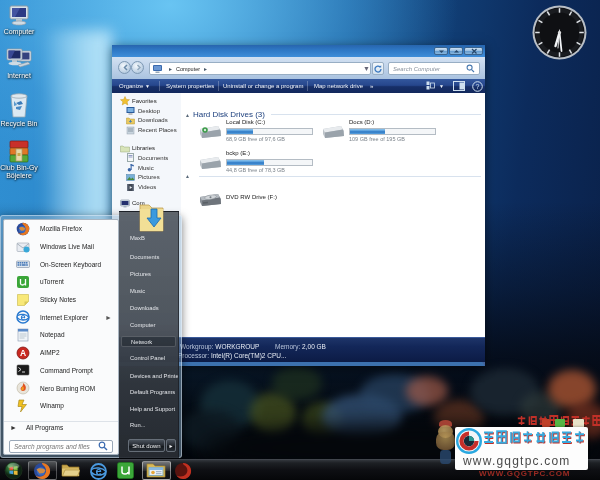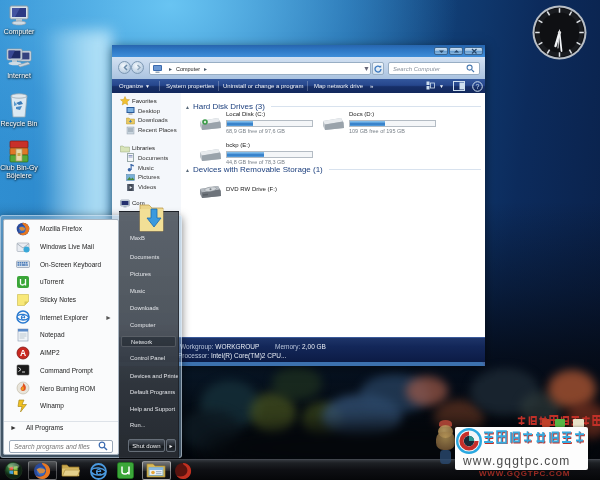--- a/index.html
+++ b/index.html
@@ -36,21 +36,21 @@
 #toolbar{position:absolute;left:-3px;top:34px;width:373px;height:14px;
  background:linear-gradient(180deg,#33579d 0,#26468c 45%,#172f68 55%,#12285c 100%);
  color:#f0f4fa;font-size:6px;white-space:nowrap;}
 .titem{position:absolute;top:3.5px;}
 .tsep{position:absolute;top:2px;width:1px;height:10px;background:rgba(255,255,255,.25);}
 #winbody{position:absolute;left:-3px;top:48px;width:373px;height:244px;background:#fff;}
 #sidebar{position:absolute;left:0;top:0;width:69px;height:244px;background:#f4f7fb;font-size:6px;color:#222;}
 .sgroup{display:flex;align-items:center;height:9.8px;margin:0 0 0 8px;white-space:nowrap;}
 .sitem{display:flex;align-items:center;height:9.8px;margin-left:14px;white-space:nowrap;color:#333;}
 .sic{display:inline-flex;width:11px;margin-right:1px;flex-shrink:0;}
-#content{position:absolute;left:69px;top:4px;width:304px;height:244px;background:#fff;font-size:6px;}
+#content{position:absolute;left:69px;top:12px;width:304px;height:244px;background:#fff;font-size:6px;}
 .ghead{display:flex;align-items:center;white-space:nowrap;}
 .garr{font-size:5px;color:#5a6a7a;margin:0 3px 0 4px;}
 .gtext{color:#1c3f7d;font-size:8px;}
 .gline{flex:1;height:1px;background:#d8e2ee;margin:0 4px 0 6px;}
 .drive{position:absolute;display:flex;}
 .dico{flex-shrink:0;margin-top:4px;}
 .dinfo{margin-left:3px;}
 .dname{color:#1a1a1a;font-size:6px;height:8px;}
 .dbar{width:87px;height:6.5px;border:1px solid #b4bcc4;background:#f4f6f8;margin:1px 0;}
 .dfill{height:100%;background:linear-gradient(180deg,#8ec5ed 0,#4a94d8 45%,#2a74c0 55%,#5aa2e0 100%);}
@@ -370,21 +370,20 @@
         <div class="dinfo">
           <div class="dname">bckp (E:)</div>
           <div class="dbar">
               <div class="dfill" style="width:43%;"></div>
             </div>
           <div class="dfree">44,8 GB free of 78,3 GB</div>
         </div>
       </div>
       <div class="ghead" style="position:absolute;left:0;top:68px;width:100%;">
           <span class="garr">▲</span>
-          <span class="gtext">Devices with Removable Storage (1)</span>
           <span class="gline"></span>
         </div>
       <div class="drive" style="left:17px;top:80px;">
         <svg class="dico" width="25" height="20" viewBox="0 0 25 20">
           <path d="M2 8 L20 5 L23 10 L23 15 L4 17 L2 13 Z" fill="#8a9097"></path>
           <path d="M2 8 L20 5 L22 8.5 L4 11.5 Z" fill="#b4bac0"></path>
           <path d="M4 11.5 L22 8.5 L23 15 L4 17 Z" fill="#6e747b"></path>
           <ellipse cx="12.5" cy="8.2" rx="6" ry="2.1" fill="#d2d6da" stroke="#888f96" stroke-width=".5" transform="rotate(-9 12.5 8.2)"></ellipse>
           <circle cx="12.5" cy="8.2" r="1" fill="#777e85"></circle>
           <rect x="5" y="13" width="5" height="1.6" fill="#5a6066" transform="rotate(-6 7 13.8)"></rect>

